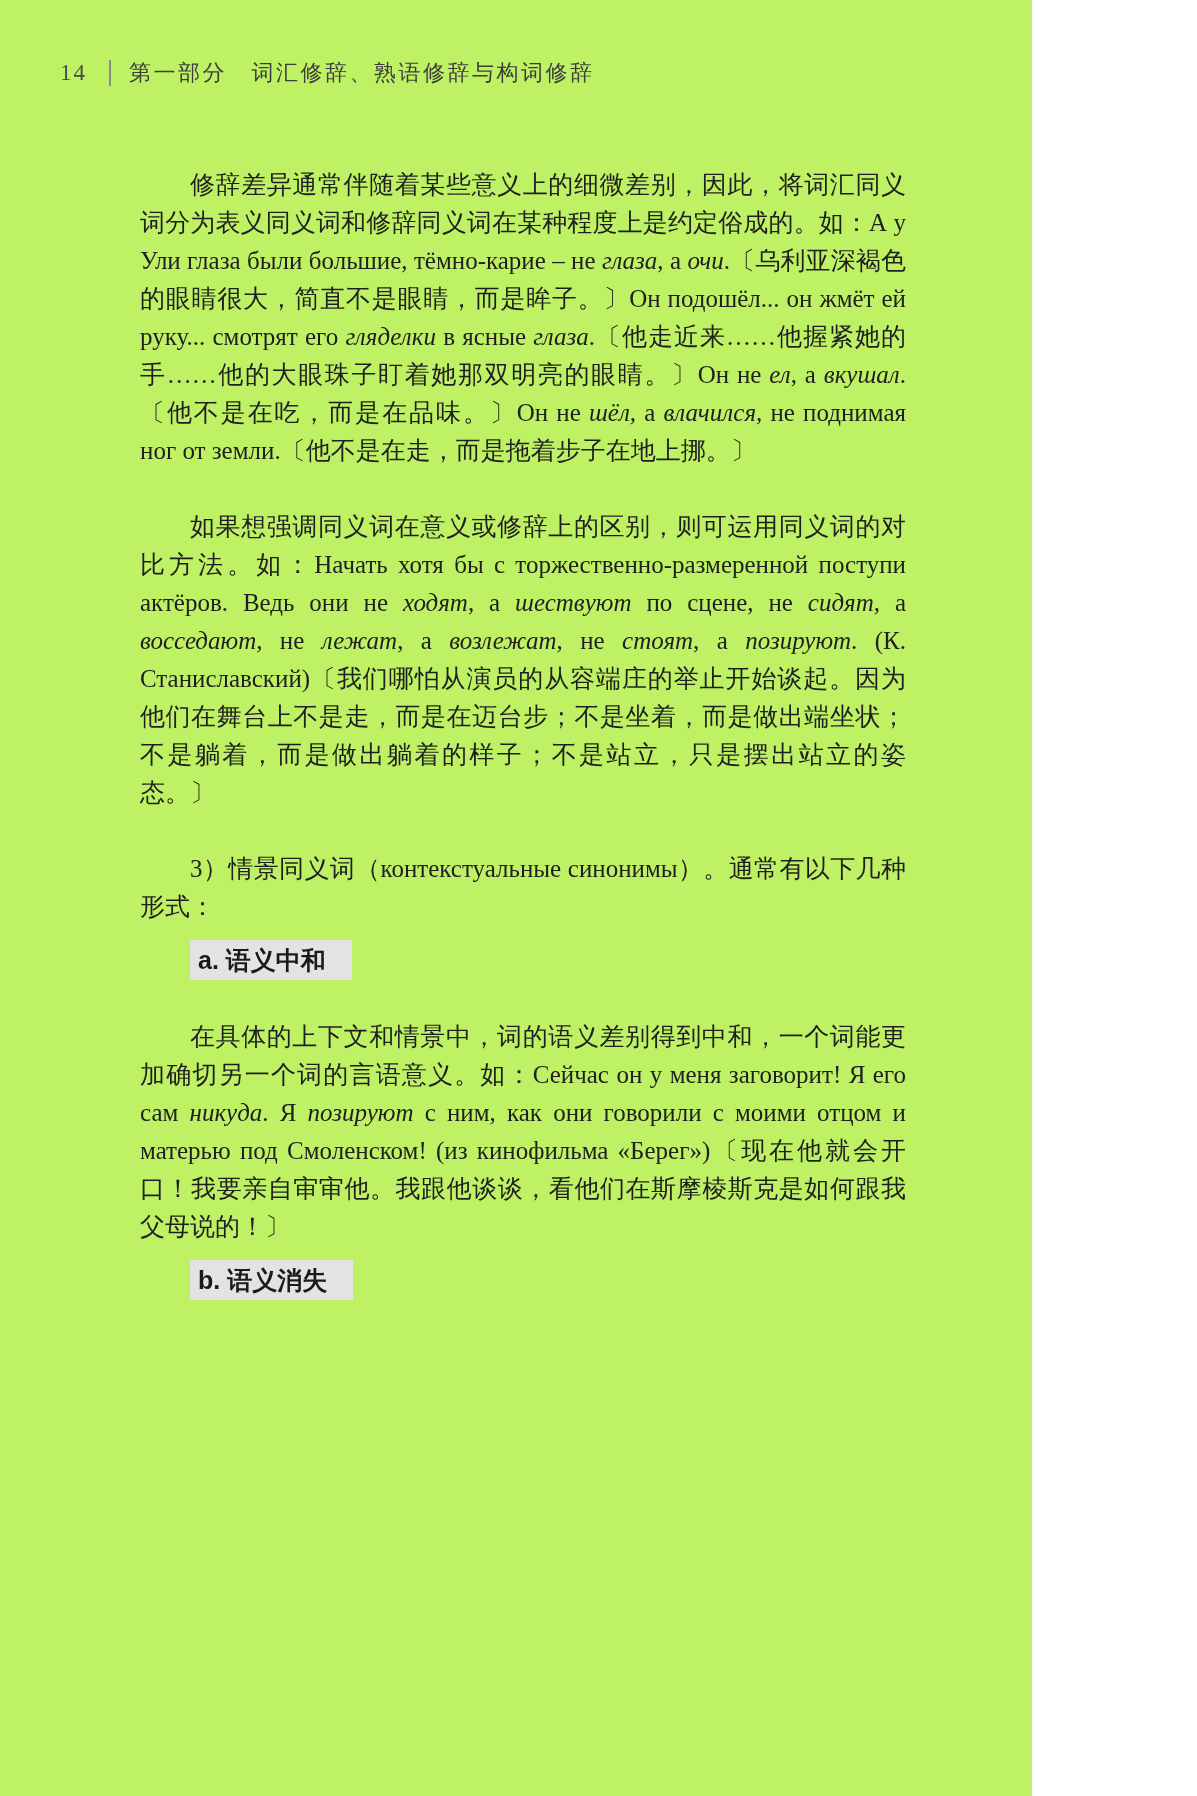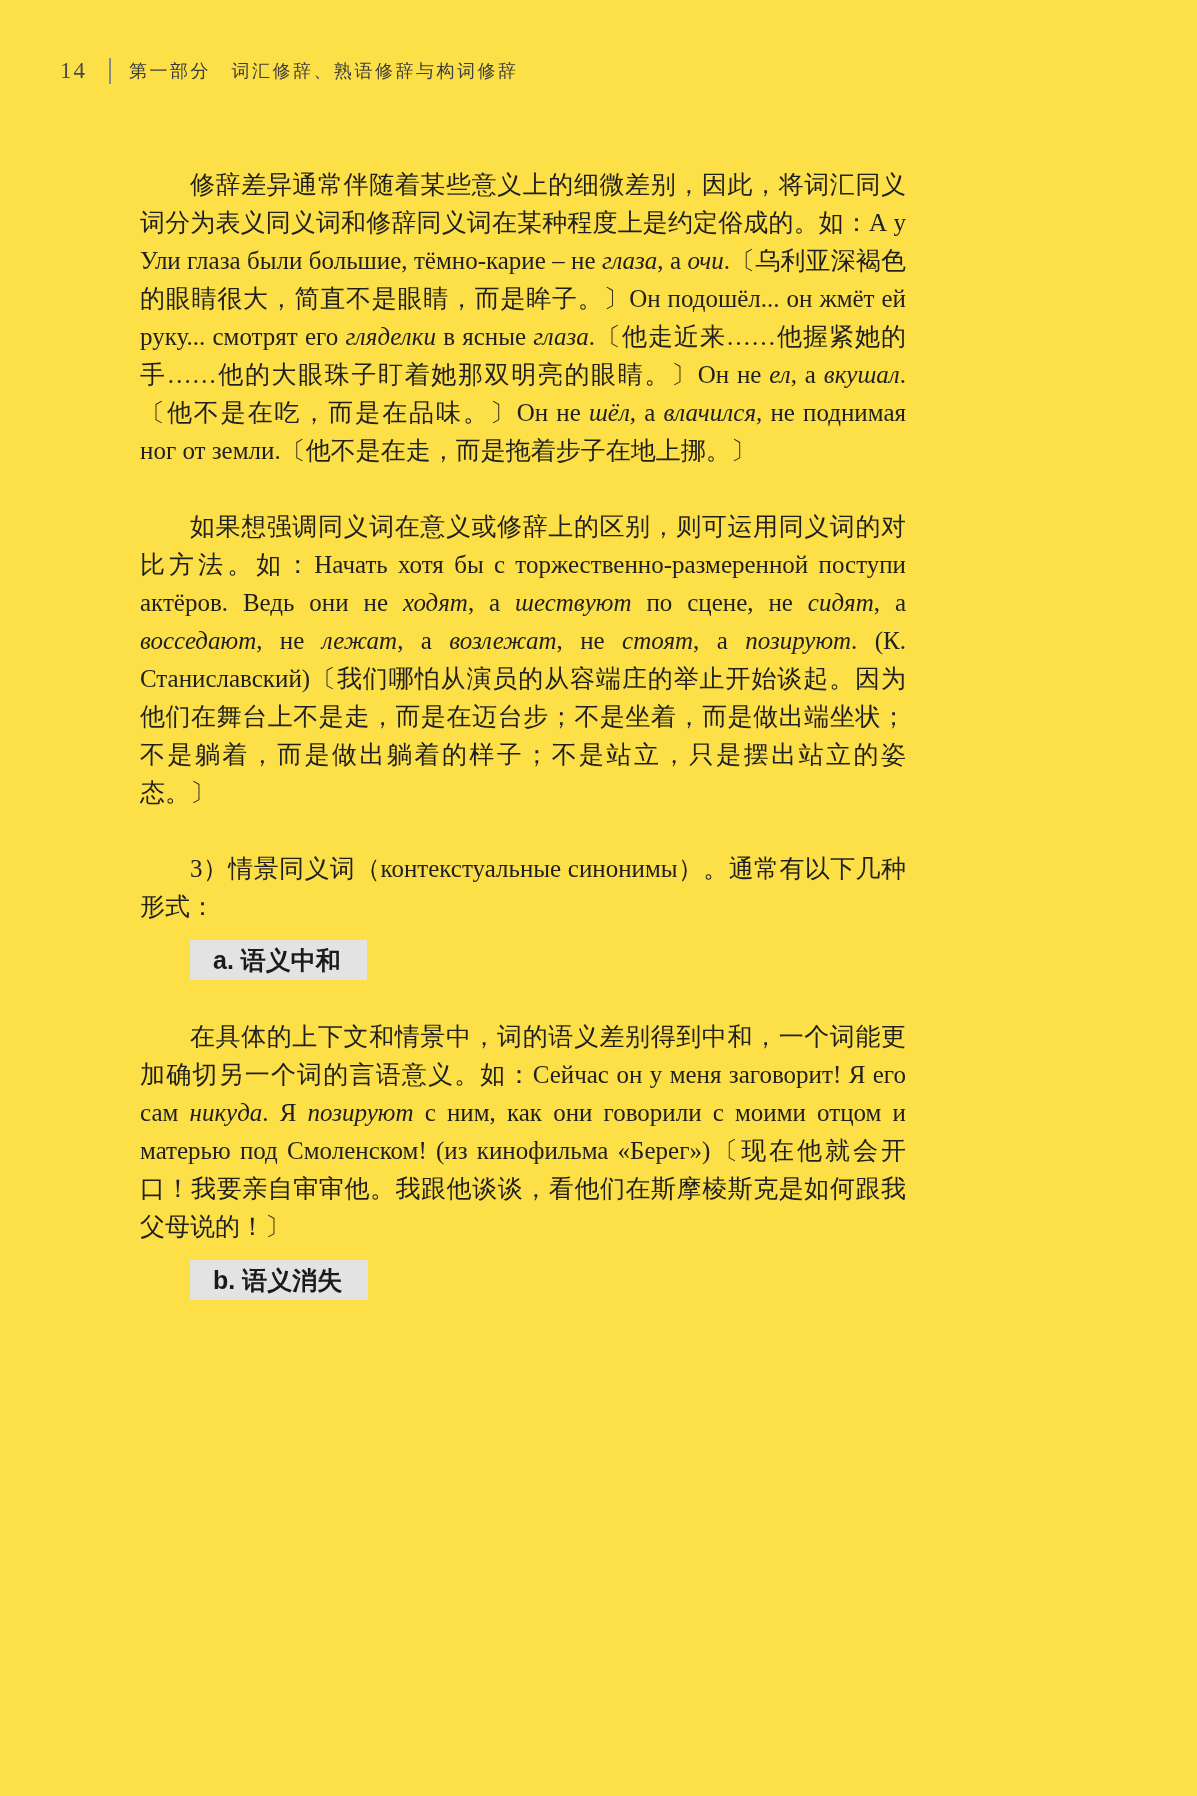--- a/index.html
+++ b/index.html
@@ -2,23 +2,23 @@
 <html><head>
 <meta charset="utf-8">
 <style>
   html, body {
     margin: 0;
     padding: 0;
     background: #ffffff;
   }
   .page {
     position: relative;
-    width: 1197px;
+    width: 1032px;
     height: 1796px;
-    background: #fde047;
+    background: #bef264;
     overflow: hidden;
     font-family: "Liberation Serif", "DejaVu Serif", serif;
     color: #1f1f1f;
   }
   .running-header {
     position: absolute;
     top: 58px;
     left: 60px;
     display: flex;
     align-items: center;
@@ -30,21 +30,21 @@
     color: #4a4a4a;
   }
   .header-divider {
     display: inline-block;
     width: 2px;
     height: 26px;
     background: #8a8a8a;
     margin: 0 18px 0 22px;
   }
   .header-title {
-    font-size: 18px;
+    font-size: 22px;
     letter-spacing: 2.5px;
     color: #3c3c3c;
     text-align: right;
   }
   .body-text {
     position: absolute;
     top: 128px;
     left: 140px;
     width: 766px;
     font-size: 25px;
@@ -64,21 +64,21 @@
   .section-heading {
     margin: 14px 0 8px 2em;
   }
   .section-heading-label {
     display: inline-block;
     background: #e3e3e3;
     font-family: "Liberation Sans", "DejaVu Sans", sans-serif;
     font-weight: bold;
     font-size: 25px;
     line-height: 36px;
-    padding: 2px 26px 2px 23px;
+    padding: 2px 26px 2px 8px;
     color: #1a1a1a;
   }
 </style>
 </head>
 <body>
 
 <div class="page">
   <div class="running-header">
     <span class="page-number">14</span>
     <span class="header-divider"></span>

